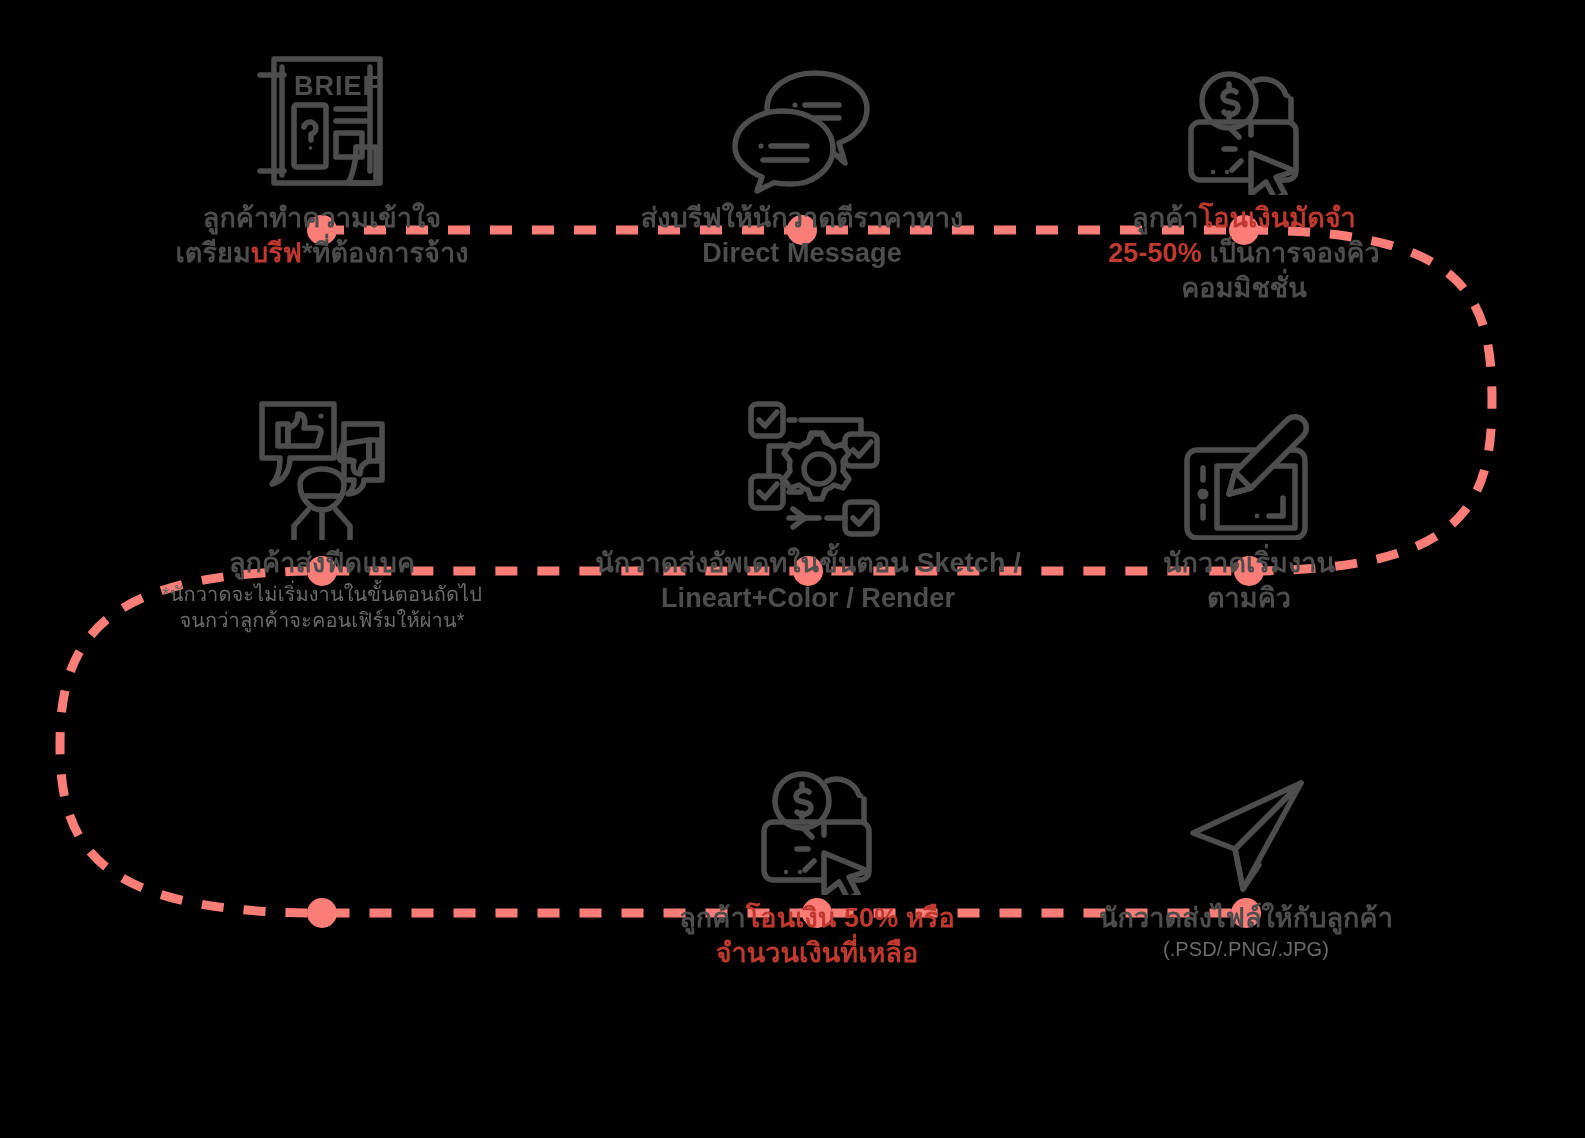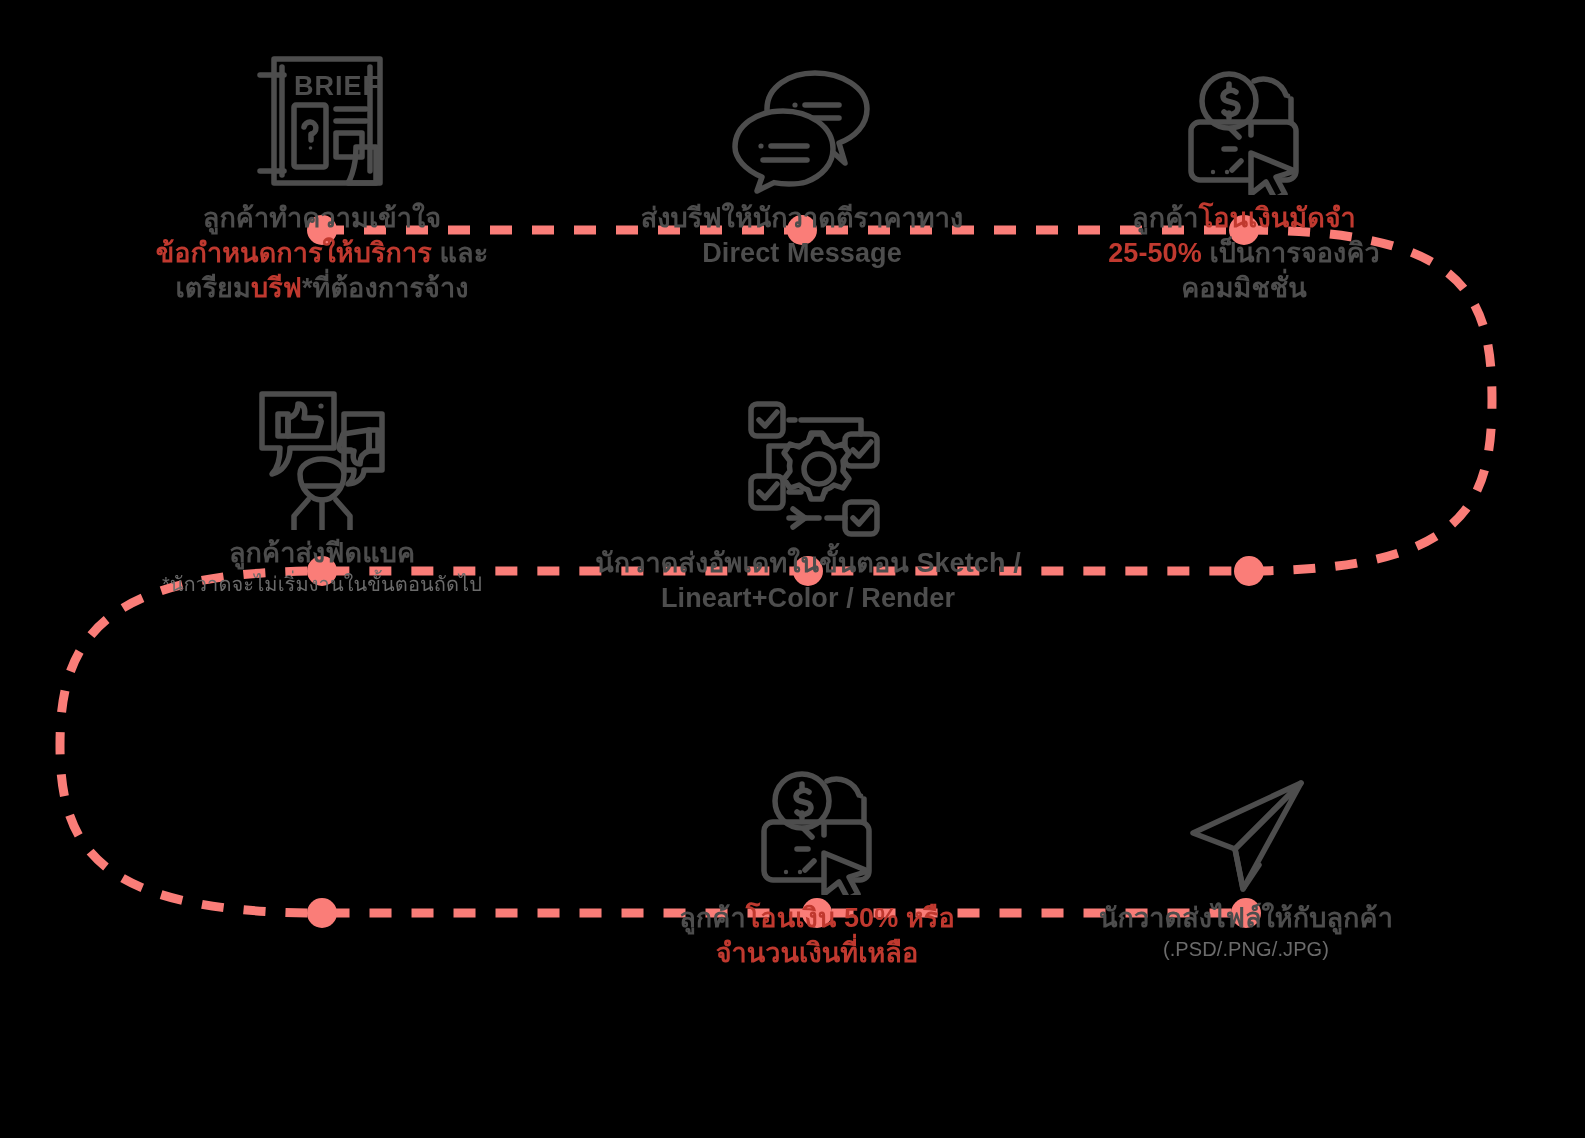--- a/index.html
+++ b/index.html
@@ -96,21 +96,20 @@
         <path d="M52 80 a6 6 0 1 1 7 7 v6"></path>
         <circle cx="58.5" cy="101" r="1.8" fill="#4d4d4d" stroke="none"></circle>
         <path d="M84 62 H114"></path>
         <path d="M84 74 H114"></path>
         <rect x="84" y="86" width="26" height="24"></rect>
         <path d="M104 100 C104 124 96 136 96 136 H124 V100 Z" fill="none"></path>
       </svg>
     </div>
     <div class="caption">
       <span class="line l-bold">ลูกค้าทำความเข้าใจ</span>
-      <span class="line l-bold"><span class="hi-bold">ข้อกำหนดการให้บริการ</span><span class="grey-b"> และ</span></span>
       <span class="line l-bold"><span class="grey-b">เตรียม</span><span class="hi-bold">บรีฟ</span><span class="grey-b">*ที่ต้องการจ้าง</span></span>
     </div>
   </div>
 
   <div class="step" style="left:562px; top:45px; width:480px;">
     <div class="icon-wrap">
       <svg width="150" height="130" viewBox="0 0 150 130" fill="none" stroke="#4d4d4d" stroke-width="5.5" stroke-linecap="round" stroke-linejoin="round">
         <path d="M88 8 C114 8 140 22 140 44 C140 60 128 72 112 78 L118 98 L98 80
                  C95 80.6 91.6 81 88 81 C62 81 40 66 40 44 C40 22 62 8 88 8 Z"></path>
         <path d="M78 40 h34"></path>
@@ -145,41 +144,42 @@
         <path d="M72 88 l44 18 l-19 6 l9 17 l-10 5 l-9 -17 l-15 12 Z" fill="#000000"></path>
       </svg>
     </div>
     <div class="caption">
       <span class="line l-bold"><span class="grey-b">ลูกค้า</span><span class="hi-bold">โอนเงินมัดจำ</span></span>
       <span class="line l-bold"><span class="hi-bold">25-50%</span><span class="grey-b"> เป็นการจองคิว</span></span>
       <span class="line l-bold">คอมมิชชั่น</span>
     </div>
   </div>
 
-  <div class="step" style="left:72px; top:380px; width:500px;">
+  <div class="step" style="left:72px; top:390px; width:500px;">
     <div class="icon-wrap">
       <svg width="148" height="148" viewBox="0 0 148 148" fill="none" stroke="#4d4d4d" stroke-width="5.5" stroke-linecap="round" stroke-linejoin="round">
         <path d="M14 12 H86 V66 H42 C42 80 34 90 24 92 C30 86 32 78 32 66 H14 Z"></path>
         <path d="M96 32 H134 V88 H116 C116 96 108 102 100 102 C106 96 106 92 106 88 H96 Z"></path>
         <path d="M30 32 h10 v22 h-10 Z"></path>
         <path d="M40 54 V36 c8 -2 10 -8 10 -14 c6 0 8 5 6 14 h13 a4 4 0 0 1 4 5 l-4 13 Z"></path>
         <circle cx="73" cy="24" r="2.6" fill="#4d4d4d" stroke="none"></circle>
         <path d="M121 48 h9 v21 h-9 Z"></path>
         <path d="M121 48 V69 c-7 2 -9 7 -9 13 c-6 0 -8 -5 -6 -13 h-11 a4 4 0 0 1 -4 -5 l4 -12 Z"></path>
         <path d="M96 68 h7"></path>
         <path d="M52 92 a22 15 0 0 1 44 0 c0 14 -10 26 -22 26 c-12 0 -22 -12 -22 -26 Z"></path>
         <path d="M56 104 h36"></path>
         <path d="M60 118 l-14 16 v14"></path>
         <path d="M88 118 l14 16 v14"></path>
         <path d="M74 118 v30"></path>
       </svg>
     </div>
     <div class="caption">
       <span class="line l-bold">ลูกค้าส่งฟีดแบค</span>
       <span class="line l-reg">*นักวาดจะไม่เริ่มงานในขั้นตอนถัดไป</span>
+      <span class="line l-reg">จนกว่าลูกค้าจะคอนเฟิร์มให้ผ่าน*</span>
     </div>
   </div>
 
   <div class="step" style="left:548px; top:390px; width:520px;">
     <div class="icon-wrap">
       <svg width="150" height="142" viewBox="0 0 150 142" fill="none" stroke="#4d4d4d" stroke-width="5.5" stroke-linecap="round" stroke-linejoin="round">
         <rect x="18" y="6" width="32" height="32" rx="6"></rect>
         <path d="M26 22 l6 6 l12 -14"></path>
         <rect x="112" y="36" width="32" height="32" rx="6"></rect>
         <path d="M120 52 l6 6 l12 -14"></path>
@@ -202,20 +202,39 @@
                  a22 22 0 0 0 -9 -5 l-3 -9 h-11 Z" fill="#000000"></path>
         <circle cx="86" cy="71" r="15"></circle>
       </svg>
     </div>
     <div class="caption">
       <span class="line l-bold">นักวาดส่งอัพเดทในขั้นตอน Sketch /</span>
       <span class="line l-bold">Lineart+Color / Render</span>
     </div>
   </div>
 
+  <div class="step" style="left:1054px; top:390px; width:390px;">
+    <div class="icon-wrap">
+      <svg width="140" height="128" viewBox="0 0 140 128" fill="none" stroke="#4d4d4d" stroke-width="5.5" stroke-linecap="round" stroke-linejoin="round">
+        <rect x="8" y="38" width="118" height="88" rx="10"></rect>
+        <rect x="38" y="54" width="78" height="62"></rect>
+        <path d="M24 56 v12"></path>
+        <circle cx="24" cy="82" r="5.5" fill="#4d4d4d" stroke="none"></circle>
+        <path d="M24 94 v12"></path>
+        <path d="M104 86 v18 h-14"></path>
+        <circle cx="78" cy="104" r="2.4" fill="#4d4d4d" stroke="none"></circle>
+        <path d="M108 8 a11 11 0 0 1 16 16 l-52 52 l-22 6 l6 -22 Z" fill="#000000"></path>
+        <path d="M50 82 l22 -6 l-16 -16 Z" fill="#000000"></path>
+      </svg>
+    </div>
+    <div class="caption">
+      <span class="line l-bold">นักวาดเริ่มงาน</span>
+      <span class="line l-bold">ตามคิว</span>
+    </div>
+  </div>
 
 
   <div class="step" style="left:602px; top:745px; width:430px;justify-content:space-between;">
     <div class="icon-wrap">
       <svg width="130" height="130" viewBox="0 0 130 130" fill="none" stroke="#4d4d4d" stroke-width="5.5" stroke-linecap="round" stroke-linejoin="round">
         <circle cx="50" cy="36" r="27"></circle>
         <path d="M57 27 a8 7 0 0 0 -13 4 c0 9 15 3 15 12 a8 7 0 0 1 -14 4"></path>
         <path d="M50 19 v5 M50 48 v5"></path>
         <path d="M75 16 a24 24 0 0 1 32 14"></path>
         <path d="M112 34 v22"></path>

